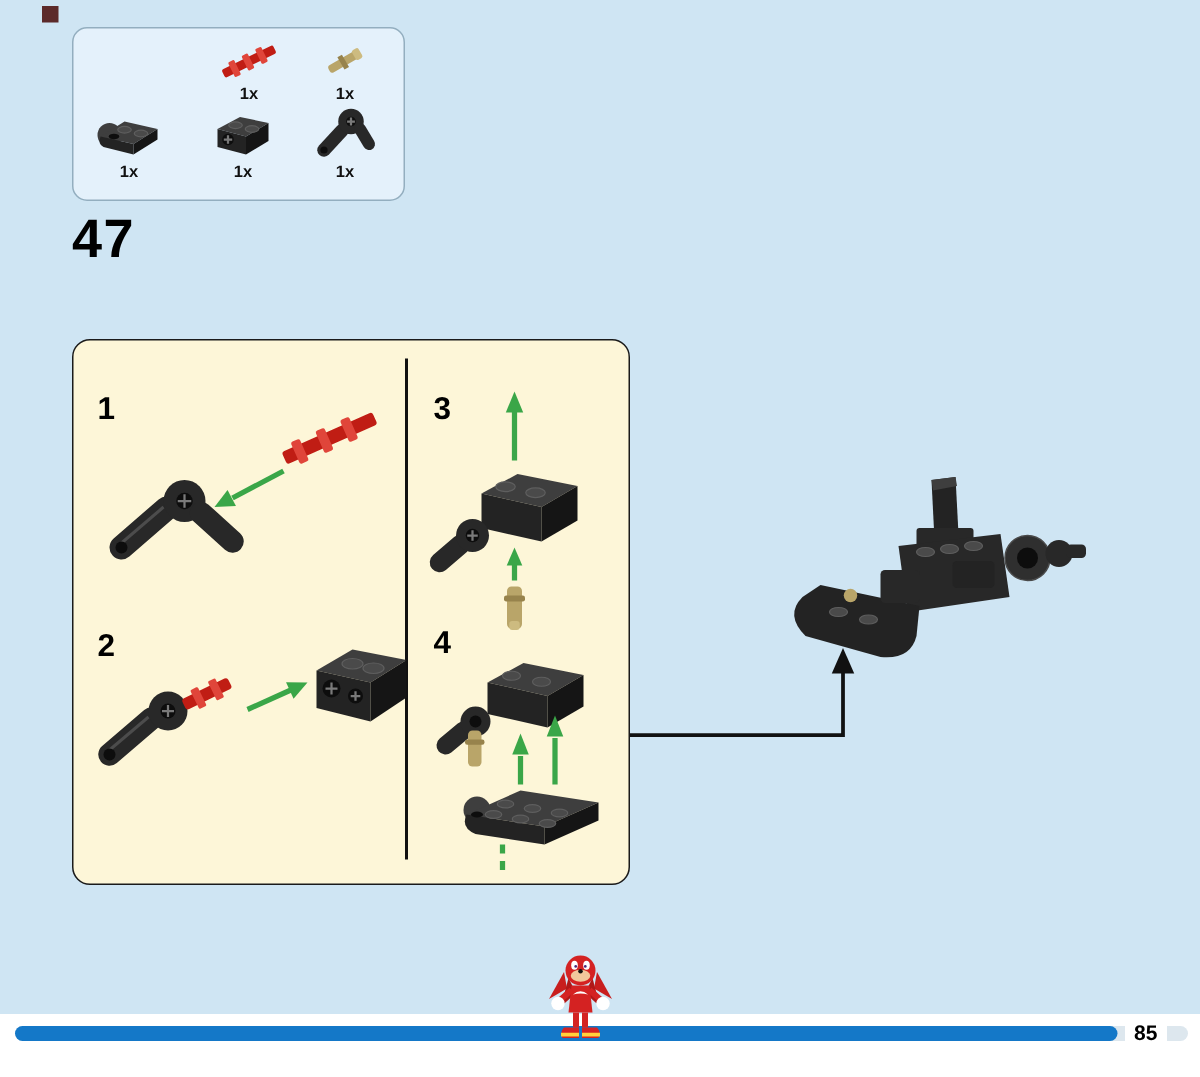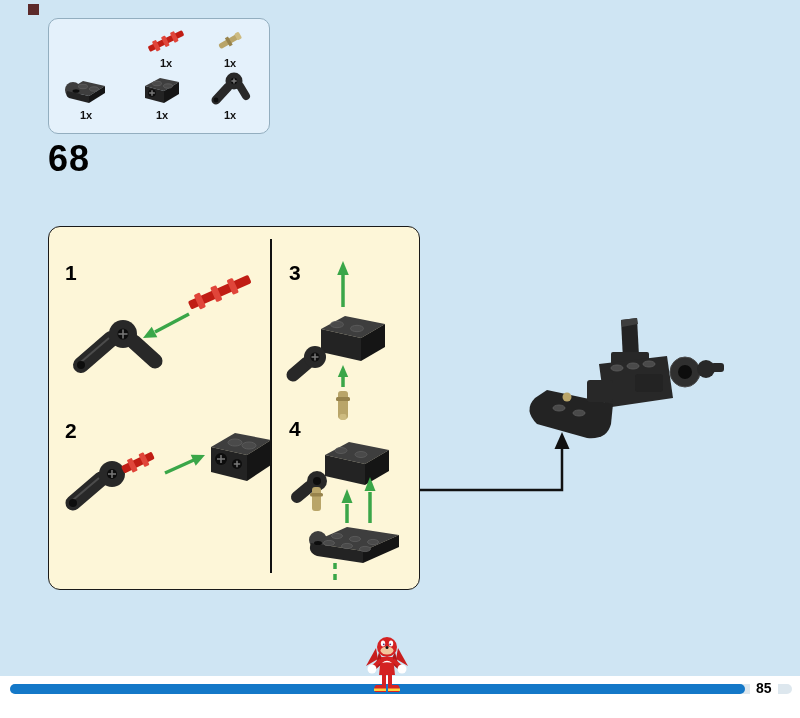--- a/index.html
+++ b/index.html
@@ -150,21 +150,21 @@
         <circle cx="26" cy="16" r="8.5" class="pc-body"></circle>
         <circle cx="26" cy="16" r="3.2" class="pc-hole"></circle>
         <path d="M26,13.4 v5.2 M23.4,16 h5.2" class="pc-cross" stroke-width="1.1"></path>
         <path d="M32,21 L38,31" class="pc-arm" stroke-width="8"></path>
         <circle cx="8" cy="35" r="2.4" class="pc-hole"></circle>
       </svg>
       <span class="part-count">1x</span>
     </div>
   </div>
 
-  <div class="step-number">68</div>
+  <div class="step-number">47</div>
 
   <div class="panel">
     <div class="panel-divider"></div>
 
     <span class="substep-num num1">1</span>
     <span class="substep-num num2">2</span>
     <span class="substep-num num3">3</span>
     <span class="substep-num num4">4</span>
 
     <svg class="fig fig1" width="200" height="118" viewBox="0 0 200 118">

